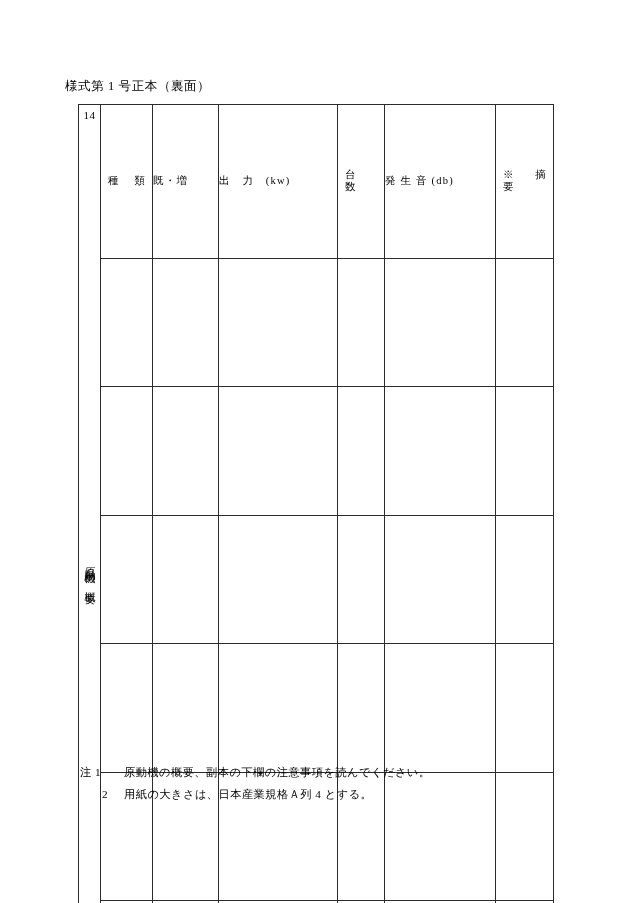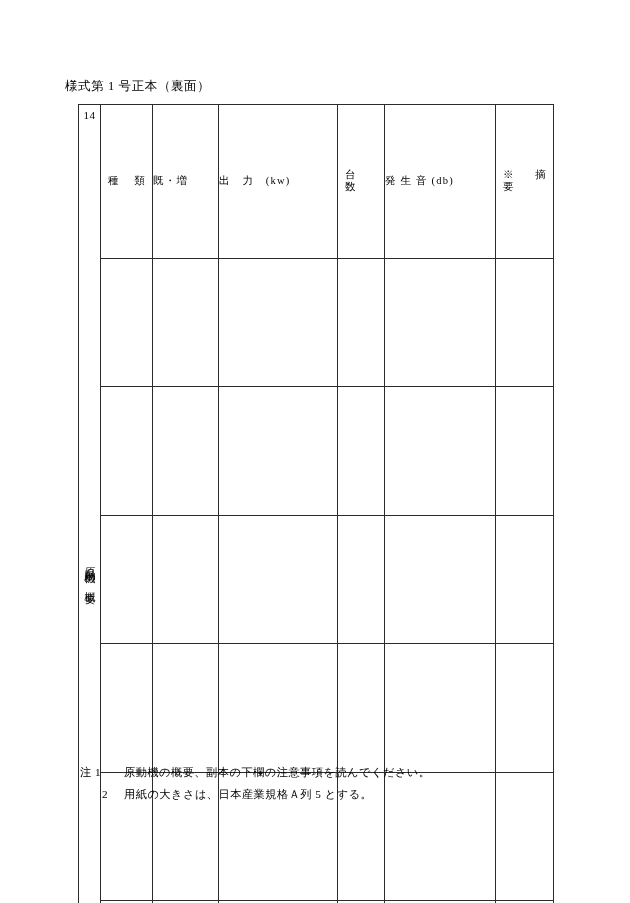--- a/index.html
+++ b/index.html
@@ -212,17 +212,17 @@
   </tbody>
     </table>
 
   <div class="notes">
     <div class="note-row">
       <span class="note-label">注 1</span>
       <span class="note-text">原動機の概要、副本の下欄の注意事項を読んでください。</span>
     </div>
     <div class="note-row">
       <span class="note-label indent">2</span>
-      <span class="note-text">用紙の大きさは、日本産業規格Ａ列 5 とする。</span>
+      <span class="note-text">用紙の大きさは、日本産業規格Ａ列 4 とする。</span>
     </div>
   </div>
 
 </div>
 
 </body></html>

